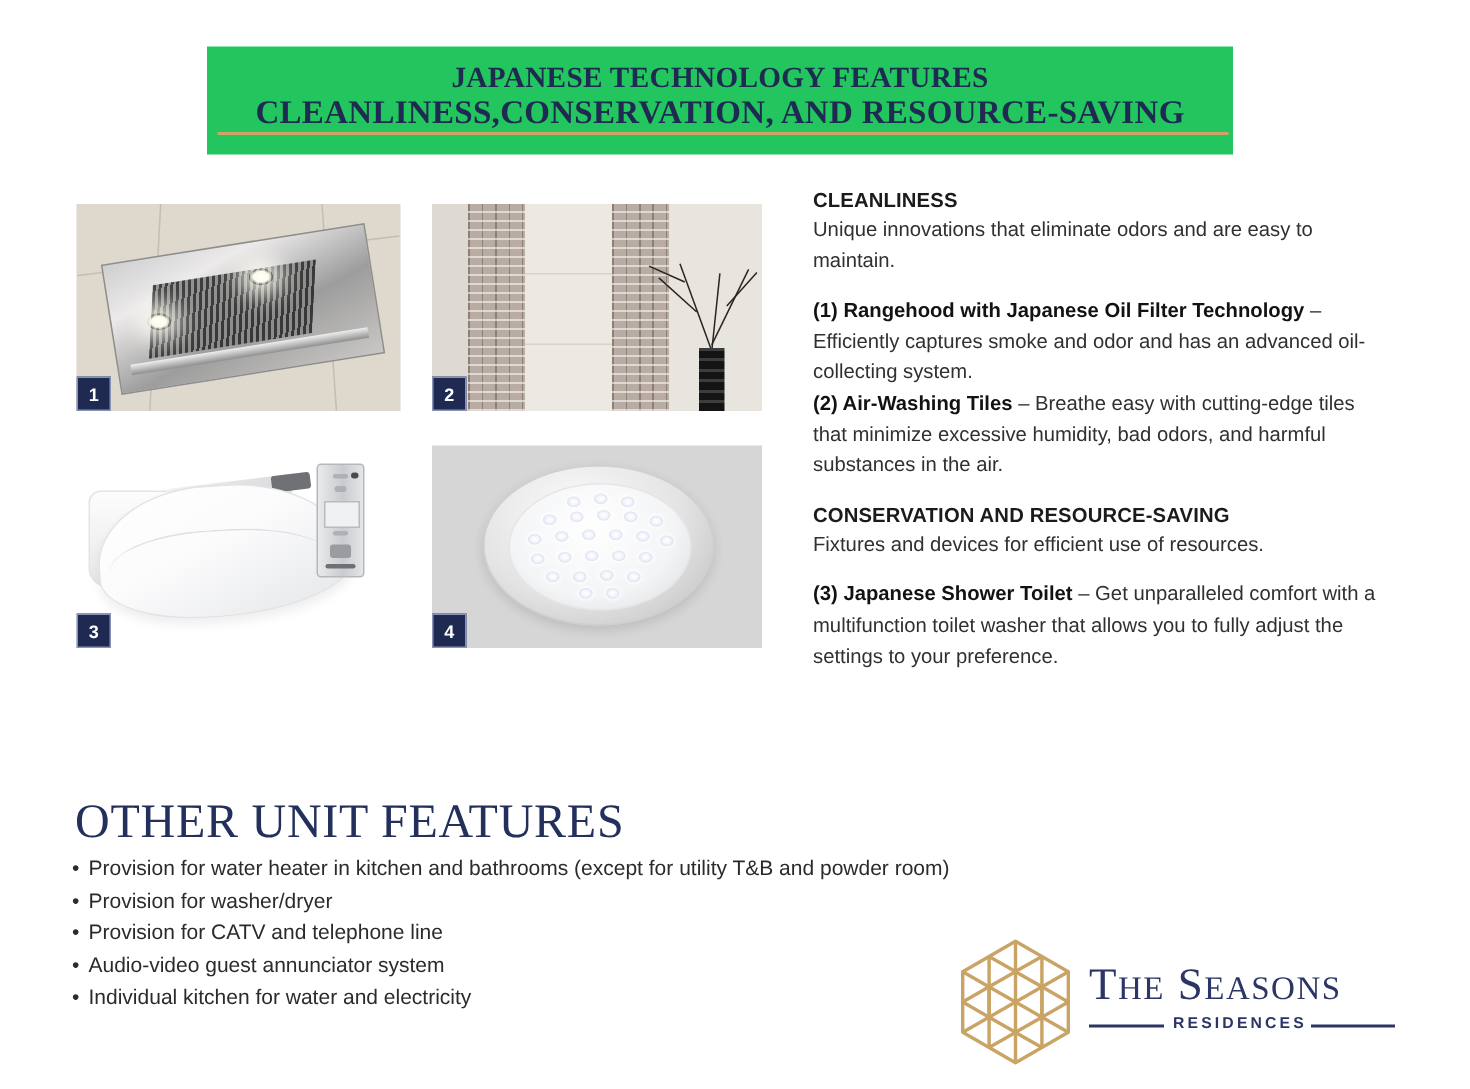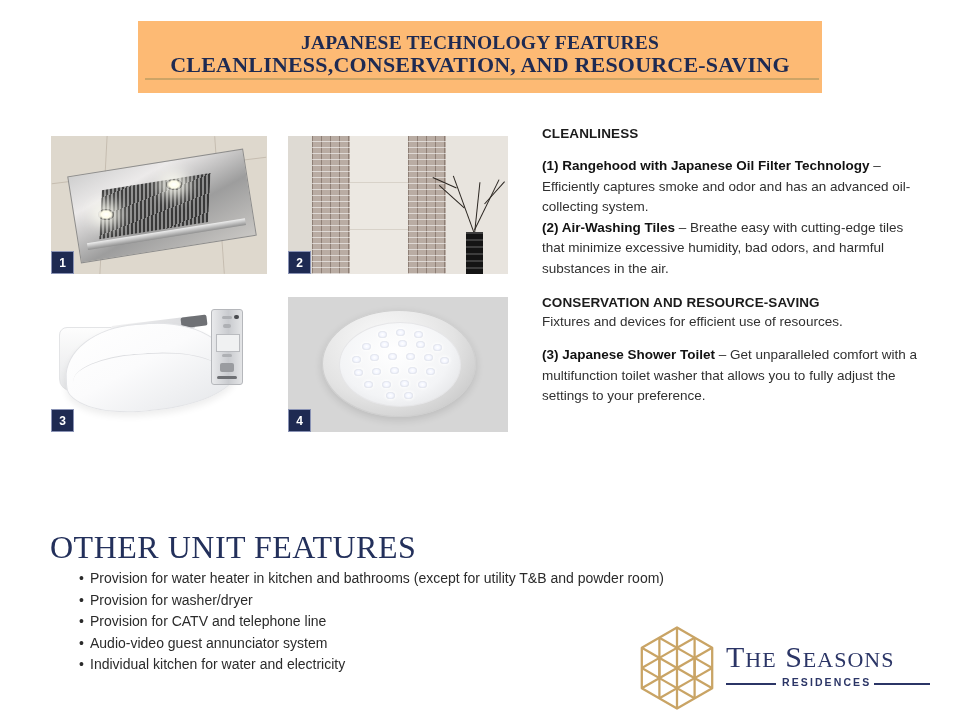--- a/index.html
+++ b/index.html
@@ -6,22 +6,22 @@
   body{
     width:980px;height:726px;
     background:#ffffff;
     font-family:"Liberation Sans",sans-serif;
     overflow:hidden;position:relative;
   }
   .slide{position:absolute;left:0;top:0;width:980px;height:726px;}
 
   
   .title-band{
-    position:absolute;left:138px;top:21px;width:684px;height:72px;
-    background:#fdba74;
+    position:absolute;left:138px;top:31px;width:684px;height:72px;
+    background:#22c55e;
   }
   .title-line{
     text-align:center;
     color:#1e2a52;
     font-family:"Liberation Serif",serif;
     font-weight:bold;
     letter-spacing:.2px;
   }
   .title-line.l1{font-size:19.5px;line-height:22px;padding-top:11px;}
   .title-line.l2{font-size:22px;line-height:22px;}
@@ -146,21 +146,21 @@
   .tc-gap{height:13px;}
   .b{font-weight:bold;color:#121212;}
 
   
   .ouf-title{
     position:absolute;left:50px;top:529px;
     color:#23305b;
     font-family:"Liberation Serif",serif;
     font-size:32px;line-height:36px;letter-spacing:.5px;
   }
-  .ouf-list{position:absolute;left:48px;top:568px;width:660px;margin-left:31px;}
+  .ouf-list{position:absolute;left:48px;top:568px;width:660px;}
   .ouf-item{
     color:#2b2b2b;font-size:14px;line-height:21.5px;
     white-space:nowrap;
   }
   .ouf-item .bl{display:inline-block;width:11px;}
 
   
   .logo{position:absolute;left:630px;top:622px;width:300px;height:90px;}
   .logo-mark{position:absolute;left:3px;top:2px;width:88px;height:88px;}
   .logo-text{
@@ -270,20 +270,21 @@
         <div class="led" style="left:78px;top:58px;"></div>
         <div class="led" style="left:46px;top:69px;"></div>
         <div class="led" style="left:64px;top:69px;"></div>
       </div>
     </div>
     <div class="badge">4</div>
   </div>
 
   <div class="textcol">
     <div class="tc-head">CLEANLINESS</div>
+    <div class="tc-body">Unique innovations that eliminate odors and are easy to maintain.</div>
     <div class="tc-gap"></div>
     <div class="tc-body">
       <span class="b">(1) Rangehood with Japanese Oil Filter Technology</span><span> – </span><span>Efficiently captures smoke and odor and has an advanced oil-collecting system.</span>
     </div>
     <div class="tc-body">
       <span class="b">(2) Air-Washing Tiles</span><span> – </span><span>Breathe easy with cutting-edge tiles that minimize excessive humidity, bad odors, and harmful substances in the air.</span>
     </div>
     <div class="tc-gap"></div>
     <div class="tc-head">CONSERVATION AND RESOURCE-SAVING</div>
     <div class="tc-body">Fixtures and devices for efficient use of resources.</div>

